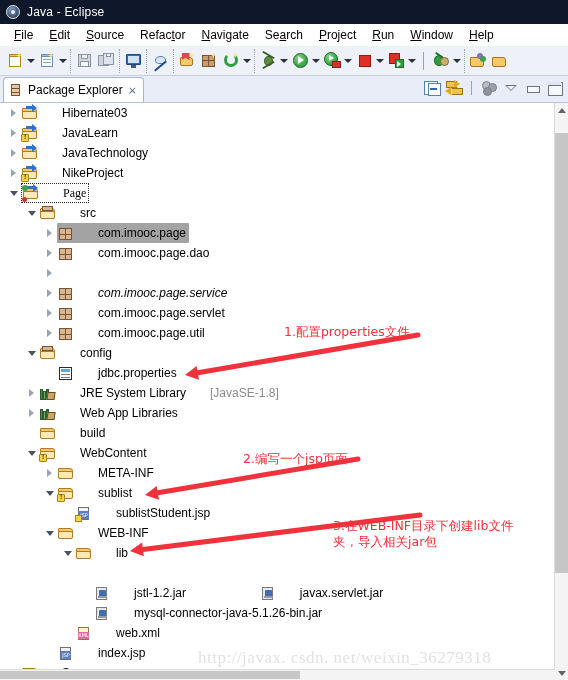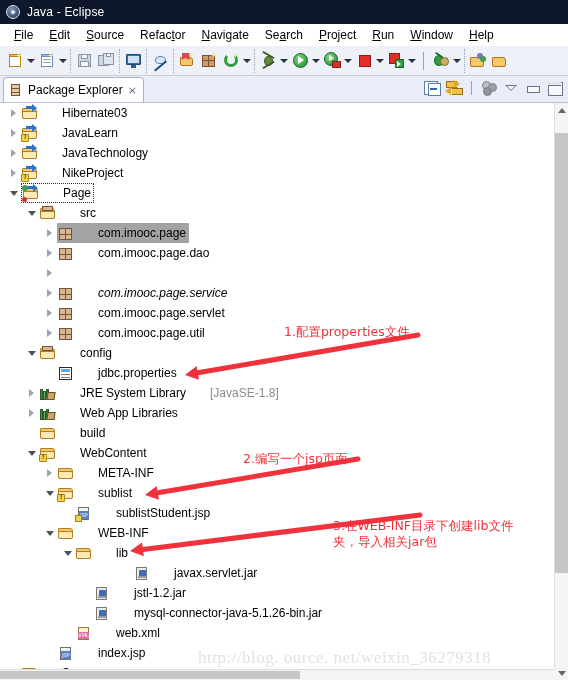--- a/index.html
+++ b/index.html
@@ -182,21 +182,21 @@
     border-top:5px solid #4a5360;
   }
   .row .ricon { width:17px; height:17px; flex:0 0 auto; margin-right:4px; position:relative; }
   .row .rlabel { line-height: 18px; }
   .row .rsuffix { color:#8b8b8b; margin-left:4px; }
 
   .row.selected > .selwrap {
     background:#a3a3a3;
   }
   .selwrap { display:flex; align-items:center; padding: 1px 3px 1px 0; border-radius:1px;gap:20px; }
-  .row.focused .selwrap { border: 1px dotted #2b2b2b; padding: 0px 2px 0px 0px; }
+  .row.focused .selwrap { border: 1px dotted #2b2b2b; padding: 0px 2px 0px 0px; font-family: Liberation Serif, serif; }
 
   
   .f-folder { position:absolute; left:1px; top:3px; width:15px; height:11px; }
   .f-folder .back {
     position:absolute; left:0; top:0; width:15px; height:11px;
     background:#f6c768; border:1px solid #b07d22; border-radius:1px 3px 2px 2px; box-sizing:border-box;
   }
   .f-folder .front {
     position:absolute; left:0; top:3px; width:15px; height:8px;
     background:#fde9b6; border:1px solid #b07d22; border-radius:0 2px 2px 2px; box-sizing:border-box;
@@ -908,21 +908,21 @@
             <div class="selwrap">
               <div class="ricon">
                 <div class="f-folder">
                   <div class="back"></div>
                   <div class="front"></div>
                 </div>
               </div>
               <span class="rlabel">lib</span>
             </div>
           </div>
-          <div class="row" style="padding-left: 118px;">
+          <div class="row" style="padding-left: 90px; flex-direction: column;">
             <div class="twisty"></div>
             <div class="selwrap">
               <div class="ricon">
                 <div class="f-jar"></div>
               </div>
               <span class="rlabel">javax.servlet.jar</span>
             </div>
           </div>
           <div class="row" style="padding-left: 78px;">
             <div class="twisty"></div>
@@ -980,21 +980,21 @@
           </div>
         </div>
 
       <div id="annots">
           <div class="annot" style="left: 284px; top: 221px;">1.配置properties文件</div>
           <div class="annot" style="left: 243px; top: 348px;">2.编写一个jsp页面</div>
           <div class="annot" style="left: 333px; top: 415px;">3.在WEB-INF目录下创建lib文件
 夹，导入相关jar包</div>
         </div>
 
-      <div class="watermark" id="wm" style="left: 198px; top: 545px;">http://blog. ource. net/weixin_36279318</div>
+      <div class="watermark" id="wm" style="left: 198px; top: 545px;">http://javax. csdn. net/weixin_36279318</div>
 
       <div class="vscroll">
         <div class="vsb-arrow up">
             <i class="u"></i>
           </div>
         <div class="vsb-thumb" id="vthumb" style="top: 30px; height: 440px;"></div>
         <div class="vsb-arrow down">
             <i class="d"></i>
           </div>
       </div>

